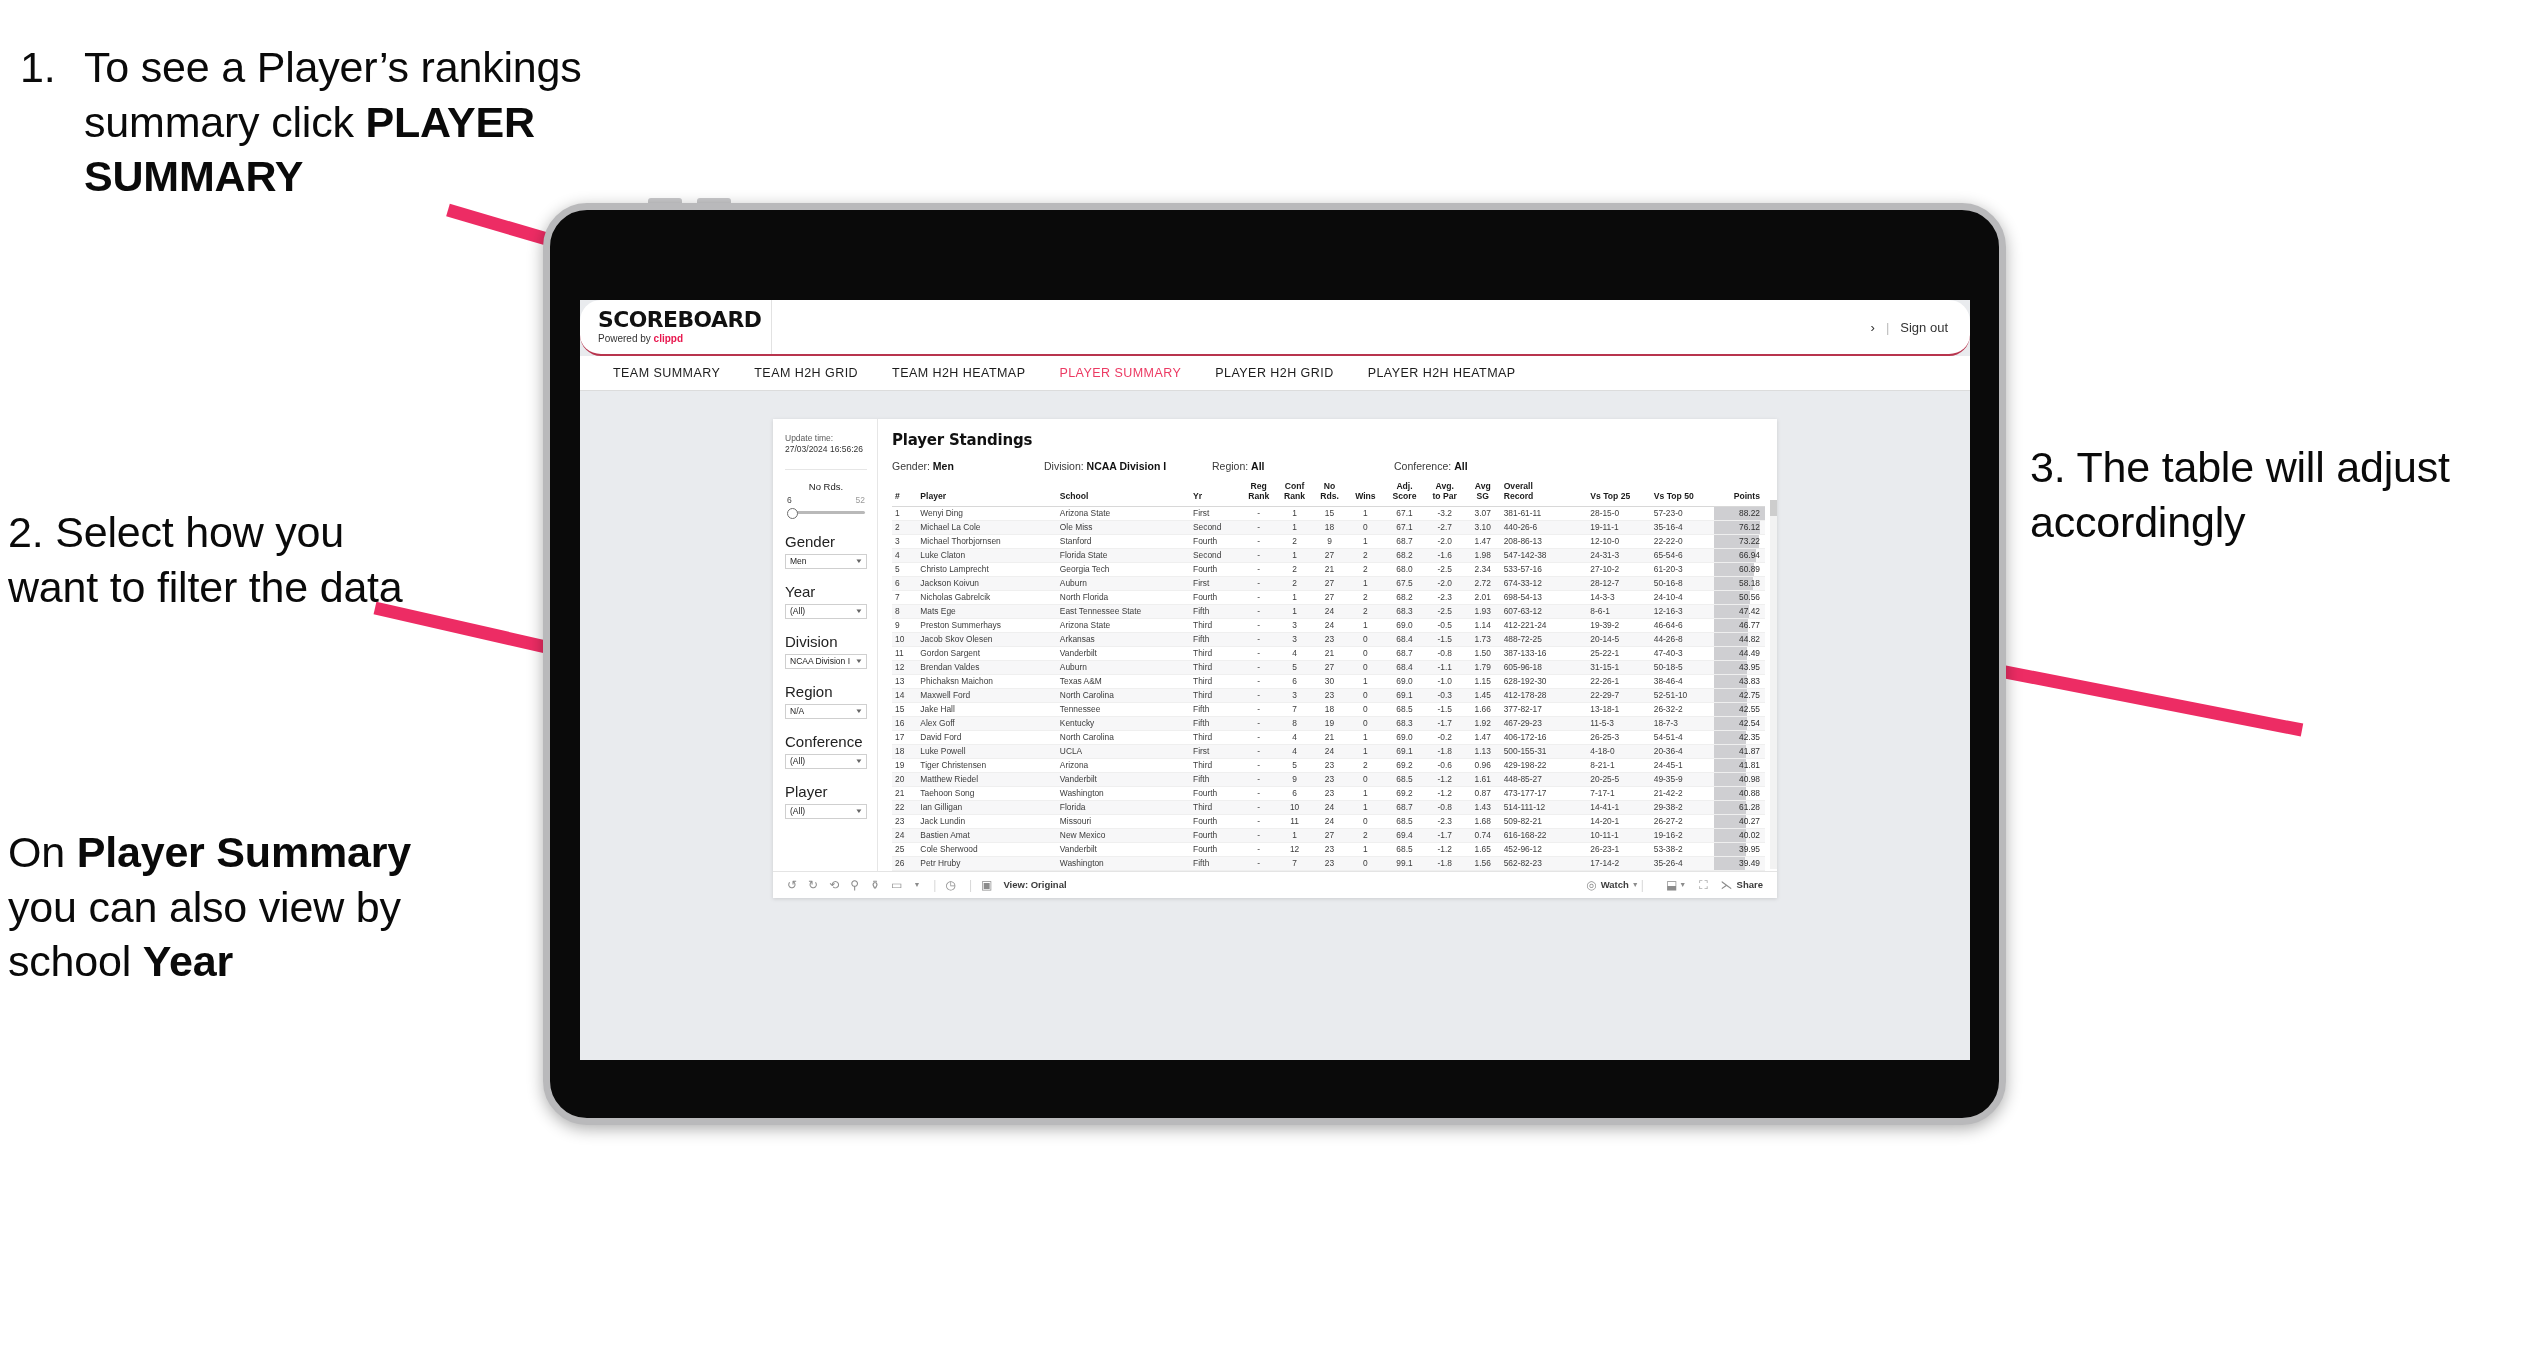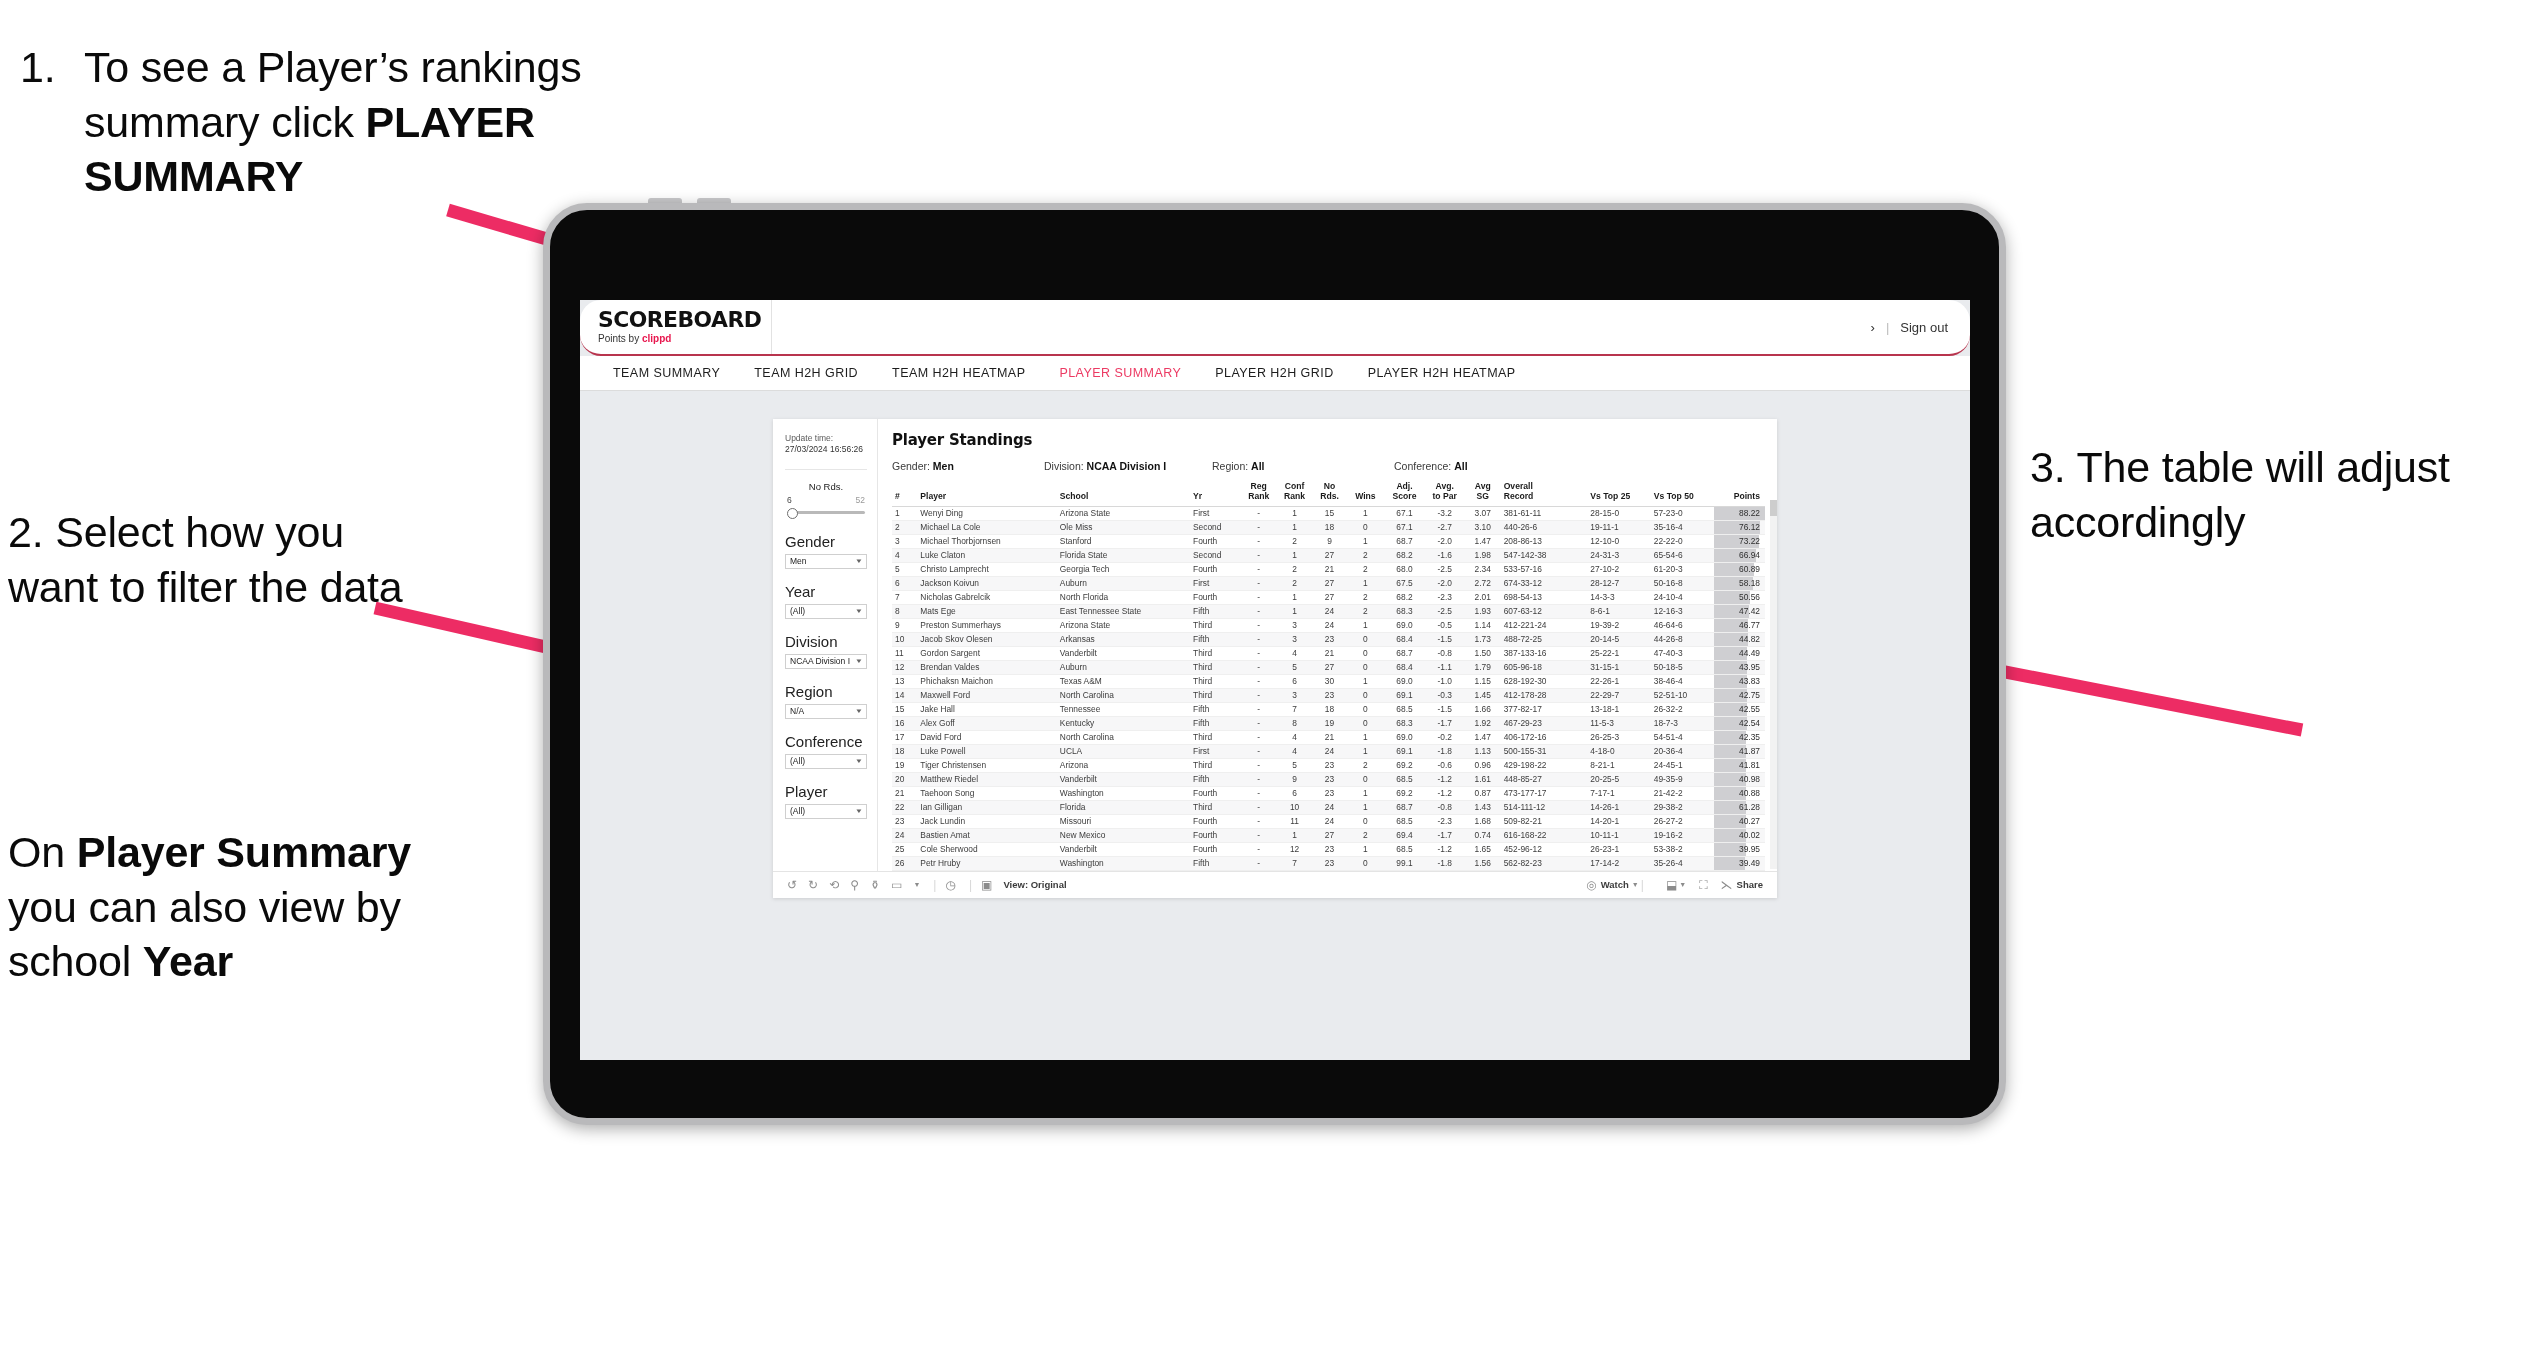--- a/index.html
+++ b/index.html
@@ -140,21 +140,21 @@
 
 <div id="tablet-btn1"></div>
 <div id="tablet-btn2"></div>
 <div id="tablet"></div>
 
 <div id="screen">
 
   <div class="app-top">
     <div class="brand">
       <div class="logo">SCOREBOARD</div>
-      <div class="sub"><span>Points by </span><span class="clippd">clippd</span></div>
+      <div class="sub"><span>Powered by </span><span class="clippd">clippd</span></div>
     </div>
     <div class="top-right">
       <span>›</span>
       <span class="divider">|</span>
       <span>Sign out</span>
     </div>
   </div>
 
   <div class="subnav">
     <div class="tab">TEAM SUMMARY</div>
@@ -626,21 +626,21 @@
                     <td class="c-school">Florida</td>
                     <td class="c-yr">Third</td>
                     <td class="c-reg">-</td>
                     <td class="c-conf">10</td>
                     <td class="c-rds">24</td>
                     <td class="c-wins">1</td>
                     <td class="c-adj">68.7</td>
                     <td class="c-par">-0.8</td>
                     <td class="c-sg">1.43</td>
                     <td class="c-rec">514-111-12</td>
-                    <td class="c-t25">14-26-1</td>
+                    <td class="c-t25">14-41-1</td>
                     <td class="c-t50">29-38-2</td>
                     <td class="c-pts"><div class="fill" style="width:62.3%"></div><span class="v">61.28</span></td>
                   </tr>
                   <tr>
                     <td class="c-num">23</td>
                     <td class="c-player">Jack Lundin</td>
                     <td class="c-school">Missouri</td>
                     <td class="c-yr">Fourth</td>
                     <td class="c-reg">-</td>
                     <td class="c-conf">11</td>

